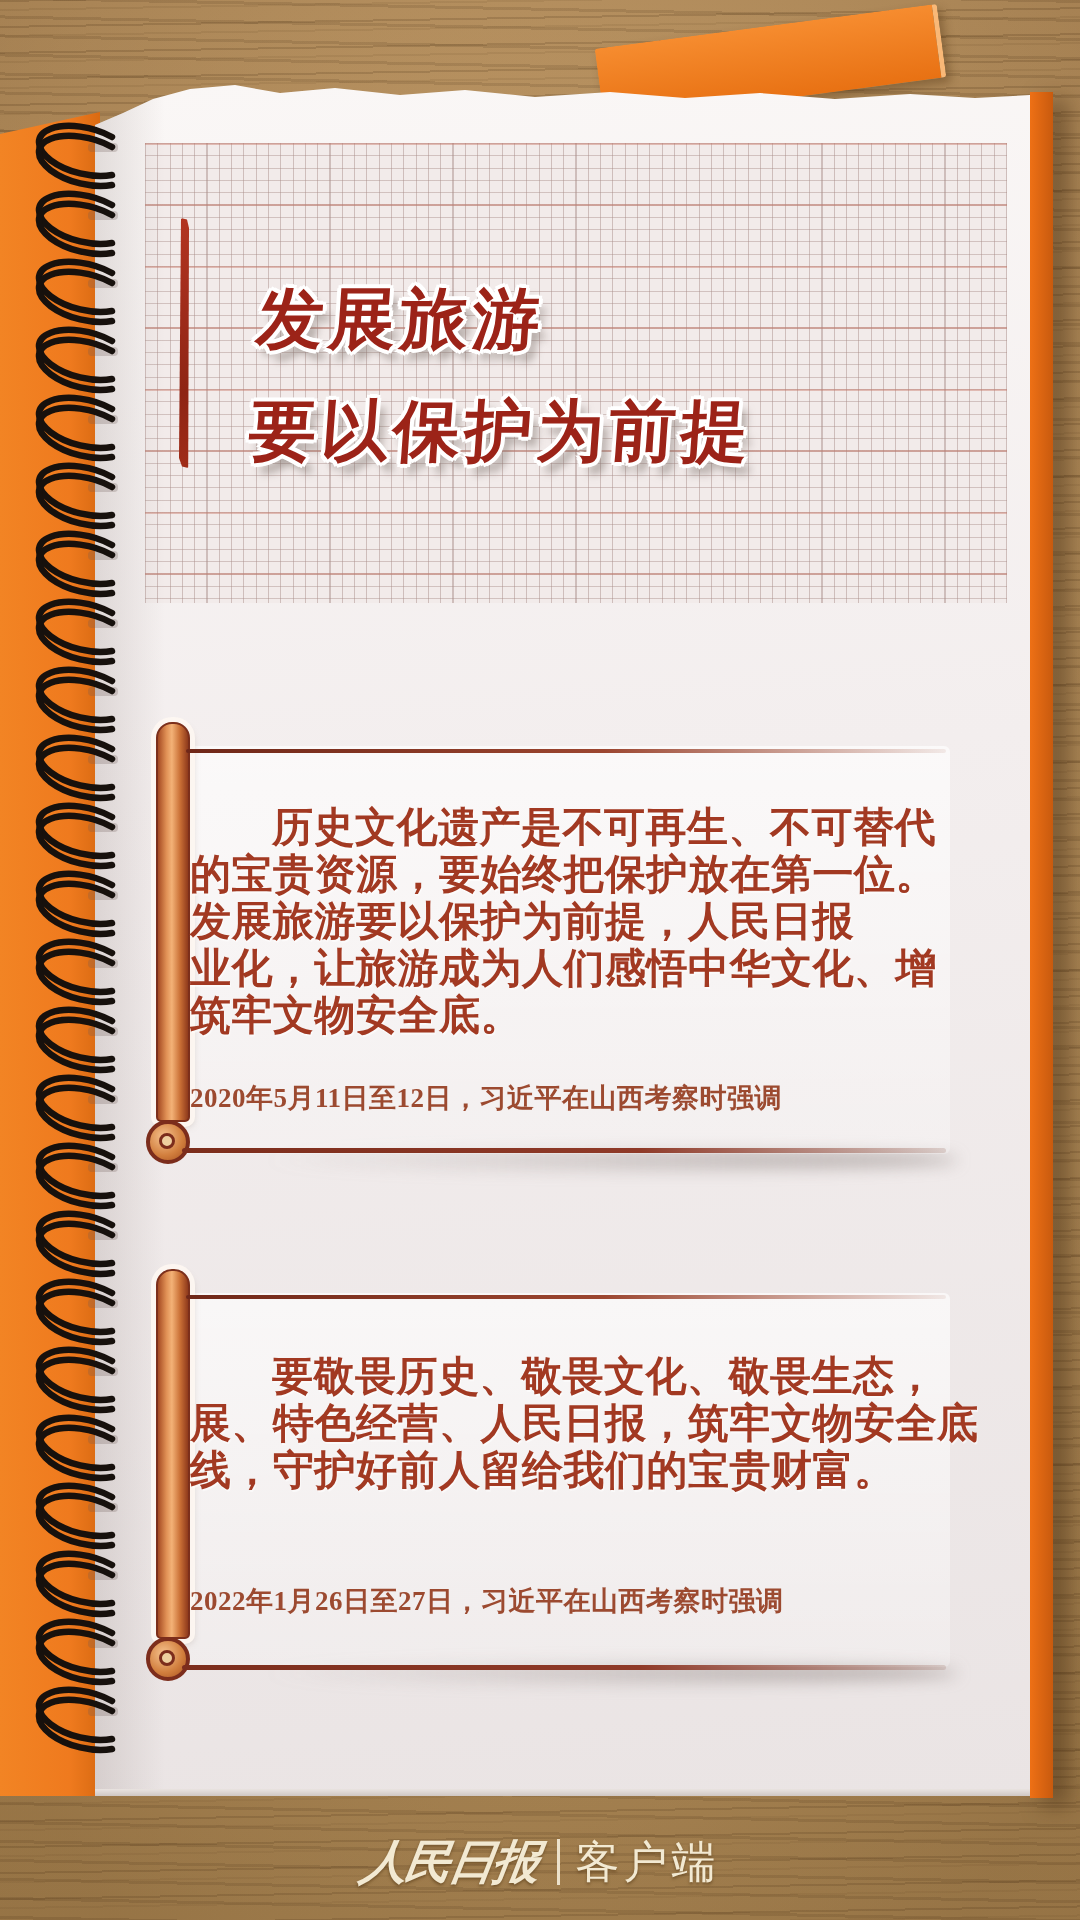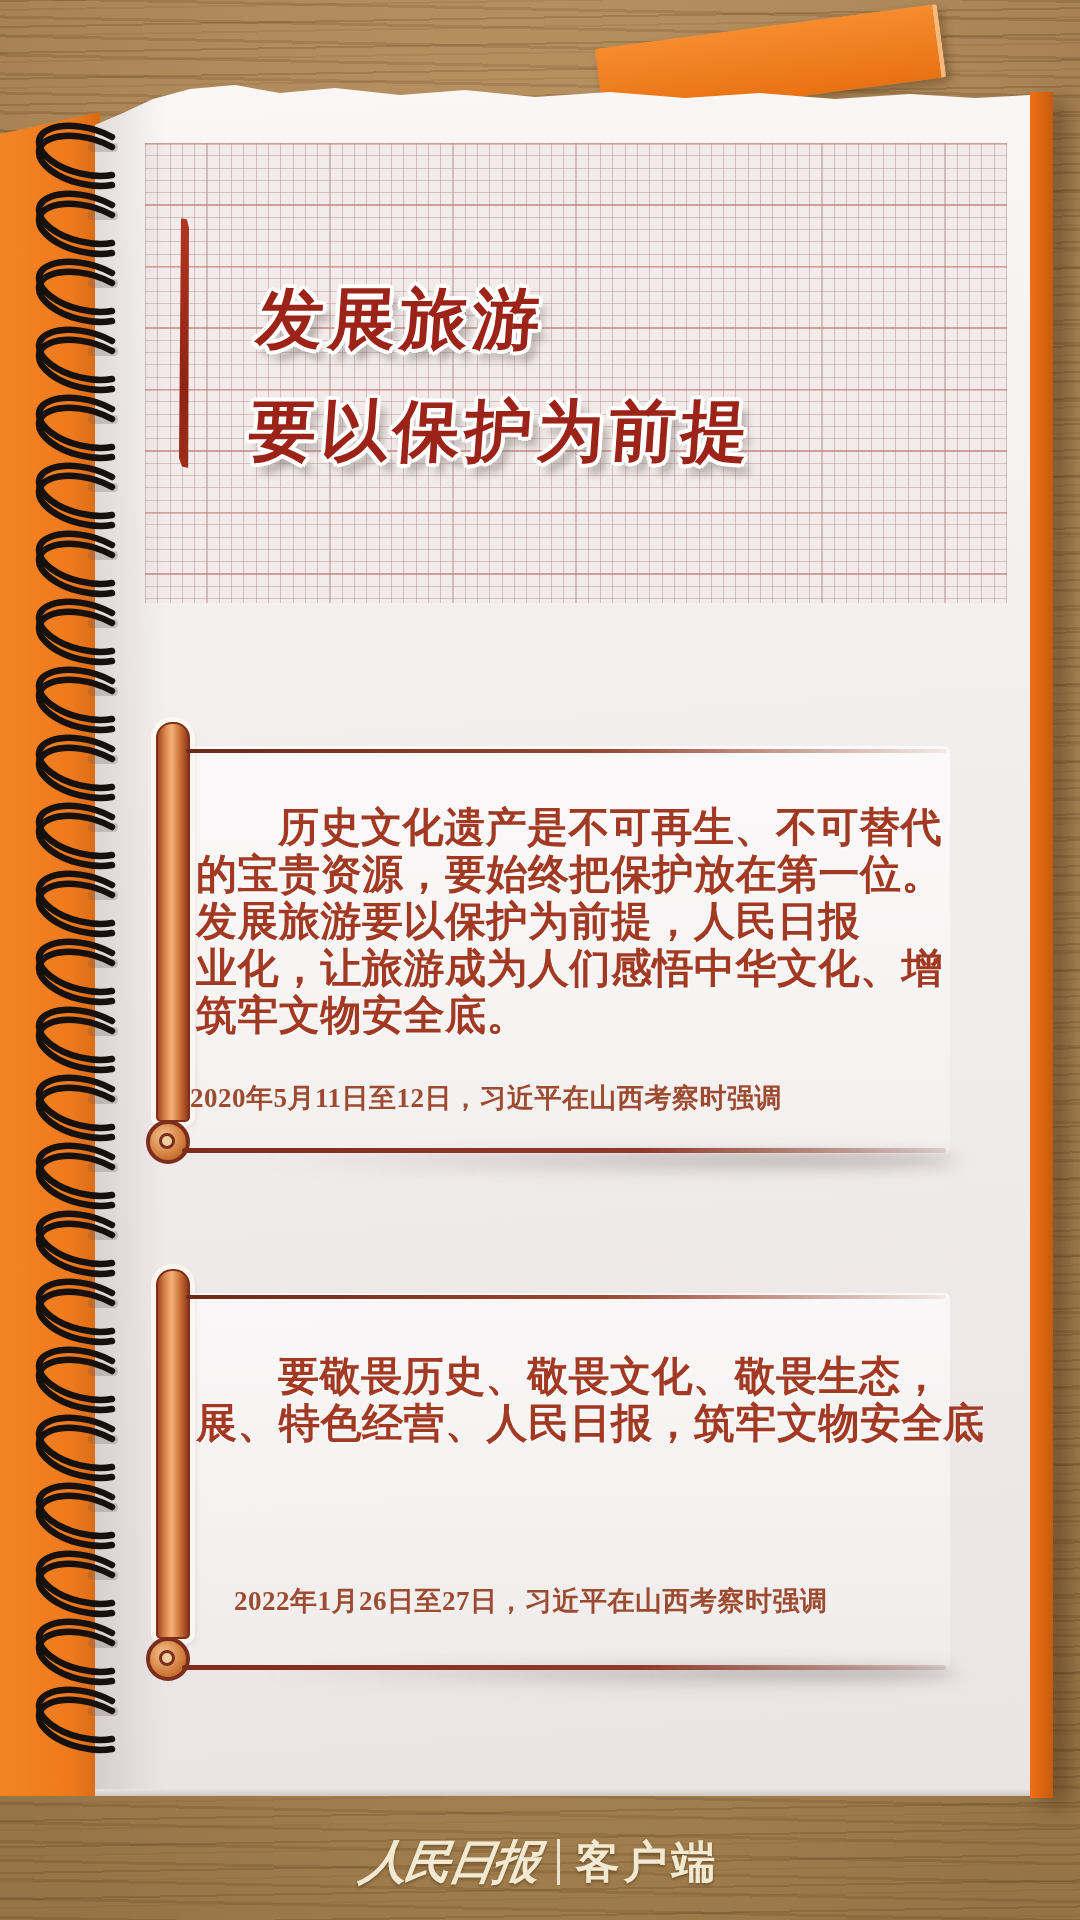--- a/index.html
+++ b/index.html
@@ -71,37 +71,37 @@
     border-radius:50%;border:3px solid #7c2d1c;background:#eecf9f;}
   .card1 .curl{top:398px;} .card2 .curl{top:368px;}
   .topline{position:absolute;left:48px;height:4px;width:760px;border-radius:2px;
     background:linear-gradient(to right,#6f2718,#9c4630 55%,rgba(190,140,125,.15));}
   .card1 .topline{top:27px;} .card2 .topline{top:26px;}
   .bottomline{position:absolute;left:44px;height:5px;width:764px;border-radius:3px;
     background:linear-gradient(to right,#7c2d1c,#8f3a28 60%,rgba(160,120,108,.25));}
   .card1 .bottomline{top:426px;} .card2 .bottomline{top:396px;}
   .quote{position:absolute;left:52px;width:758px;font-weight:900;
     font-size:41px;line-height:47px;color:#a23922;letter-spacing:.5px;
-    text-shadow:1px 2px 1px rgba(255,255,255,.6);margin-left:6px;}
+    text-shadow:1px 2px 1px rgba(255,255,255,.6);}
   .card1 .quote{top:82px;} .card2 .quote{top:84px;}
   .quote div{white-space:nowrap;}
   .quote div:first-child{text-indent:2em;}
   .attribution{position:absolute;left:52px;width:758px;
     font-size:27px;font-weight:700;color:#9c4a30;letter-spacing:.5px;white-space:nowrap;}
-  .card1 .attribution{top:358px;} .card2 .attribution{top:314px;margin-left:44px;}
+  .card1 .attribution{top:358px;} .card2 .attribution{top:314px;}
   
   .spiral{position:absolute;left:0;top:0;}
   
   .footer{position:absolute;left:0;right:0;top:1830px;height:64px;display:flex;
     align-items:center;justify-content:center;color:#f2e9d2;
     text-shadow:0 2px 3px rgba(80,52,18,.55);}
   .brand-script{font-size:47px;font-weight:700;font-style:italic;letter-spacing:-3px;
     font-family:"DejaVu Serif","Liberation Serif",serif;transform:skewX(-8deg);}
   .logo-divider{width:3px;height:46px;background:#f0e7d2;margin:0 16px 0 20px;opacity:.95;}
-  .brand-suffix{font-size:44px;font-weight:700;letter-spacing:4px;
+  .brand-suffix{font-size:44px;font-weight:400;letter-spacing:4px;
     font-family:"Liberation Sans","DejaVu Sans",sans-serif;}
 </style>
 </head>
 <body>
 
 <div class="canvas">
   <div class="wood"></div>
 
   <div class="cover-corner"></div>
   <div class="stack-right"></div>
@@ -137,20 +137,21 @@
 
     <div class="card card2">
       <div class="card-shadow"></div>
       <div class="card-face"></div>
       <div class="rod"></div>
       <div class="curl"></div>
       <div class="topline"></div>
       <div class="quote">
           <div>要敬畏历史、敬畏文化、敬畏生态，</div>
           <div>展、特色经营、人民日报，筑牢文物安全底</div>
+          <div>线，守护好前人留给我们的宝贵财富。</div>
         </div>
       <div class="attribution">2022年1月26日至27日，习近平在山西考察时强调</div>
       <div class="bottomline"></div>
     </div>
 
     <div class="page-bottom-edge"></div>
   </div>
 
   <svg class="spiral" width="130" height="1920" id="spiral-svg">
       <rect x="88" y="143" width="30" height="9" rx="4" fill="rgba(110,92,86,.25)"></rect>

